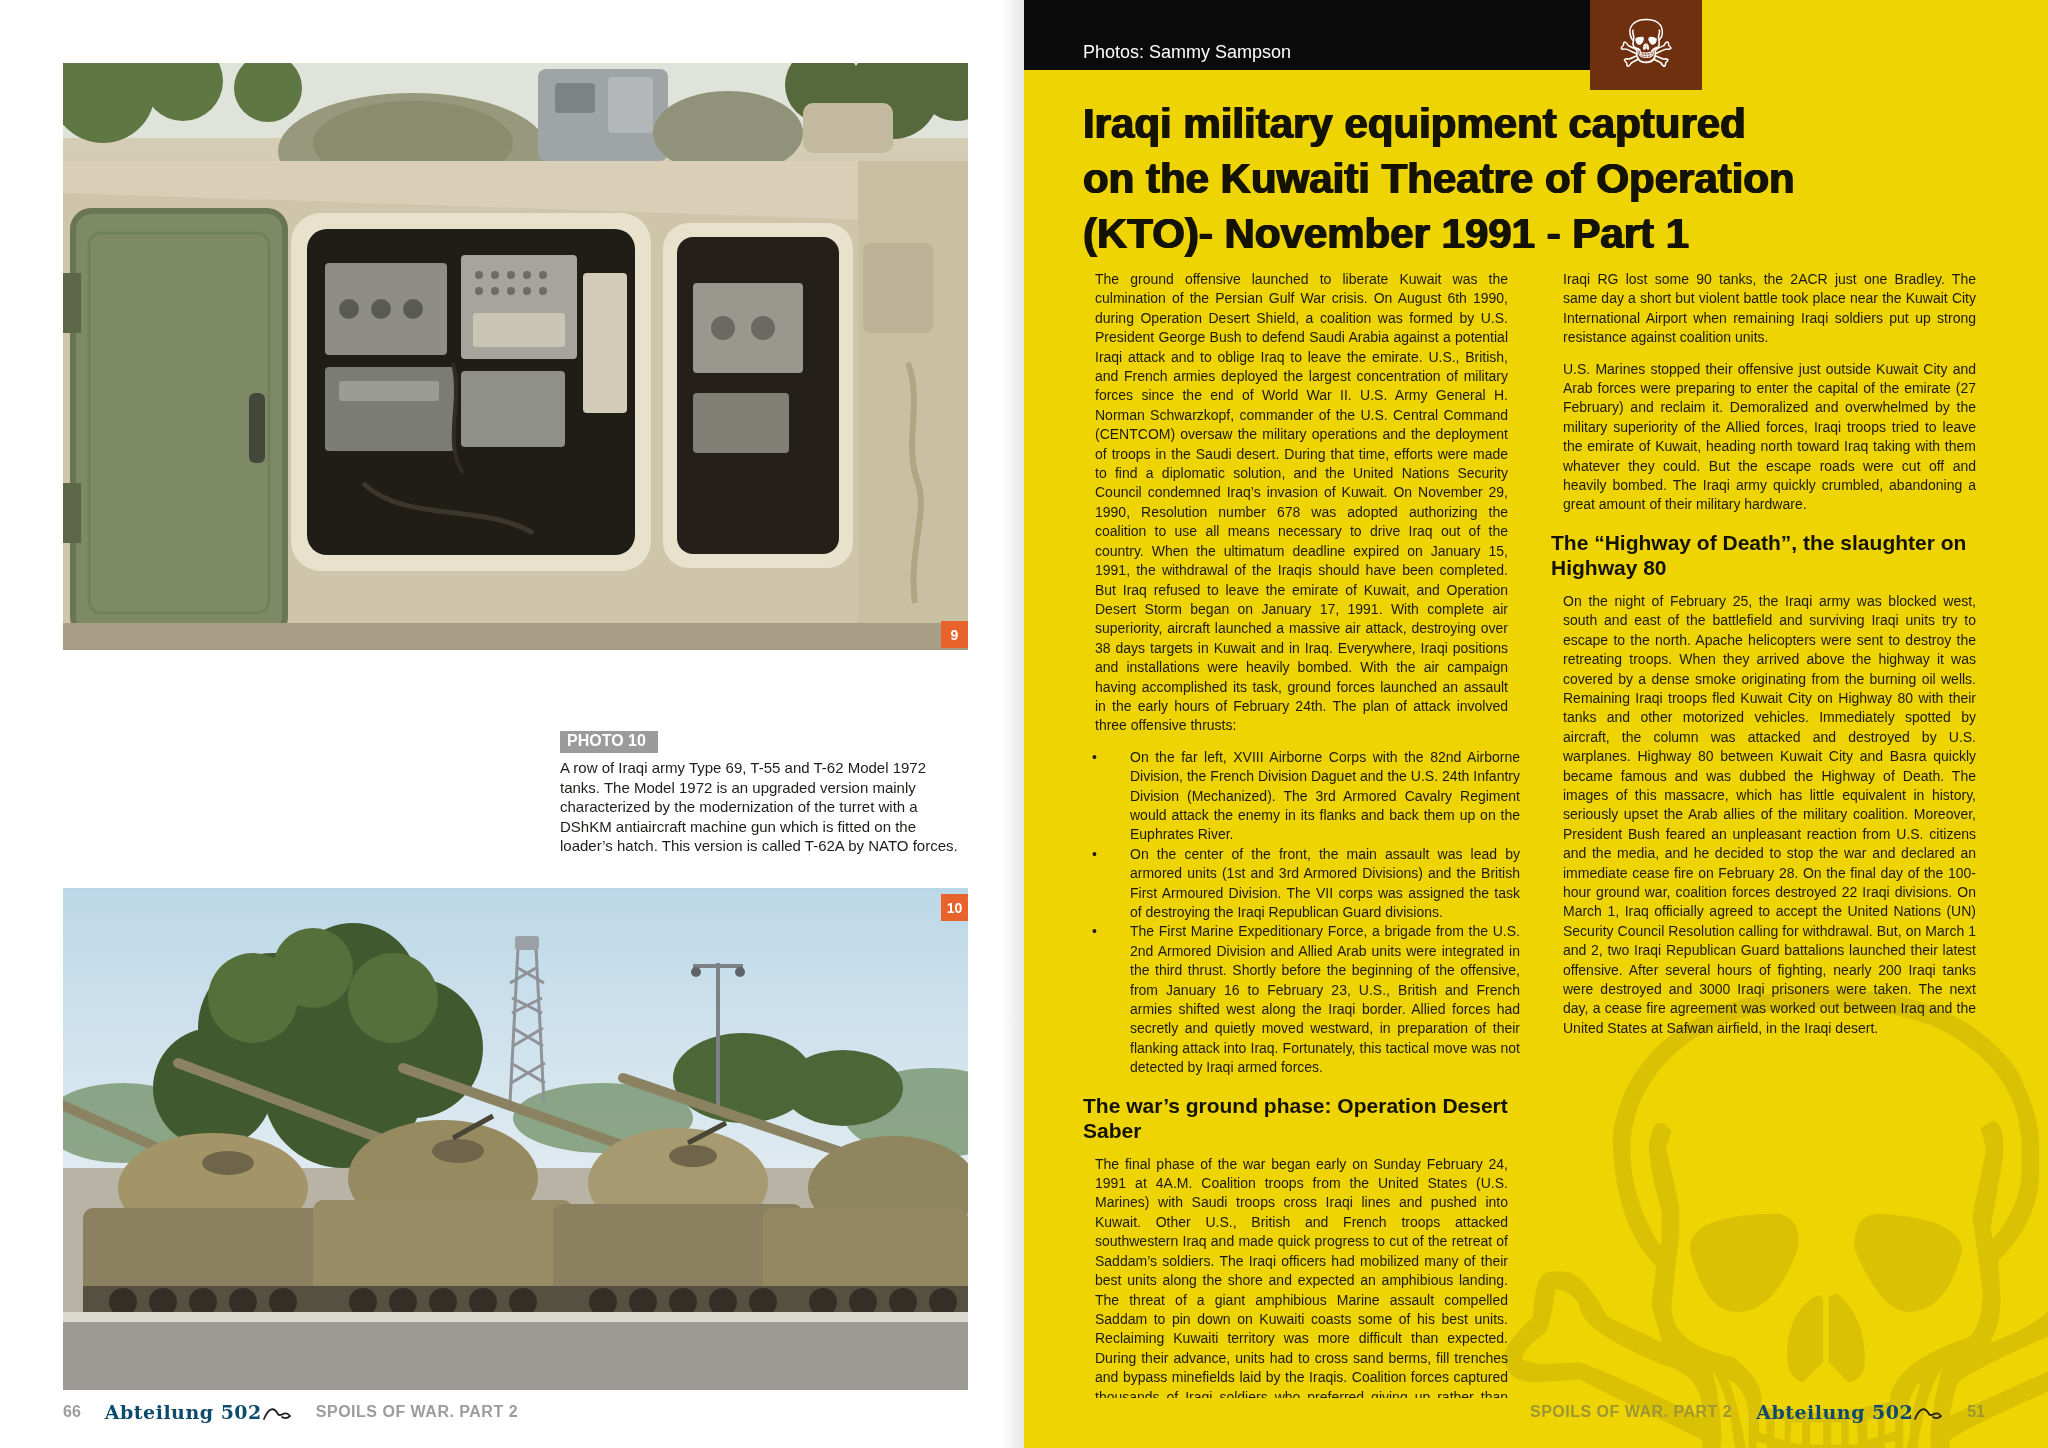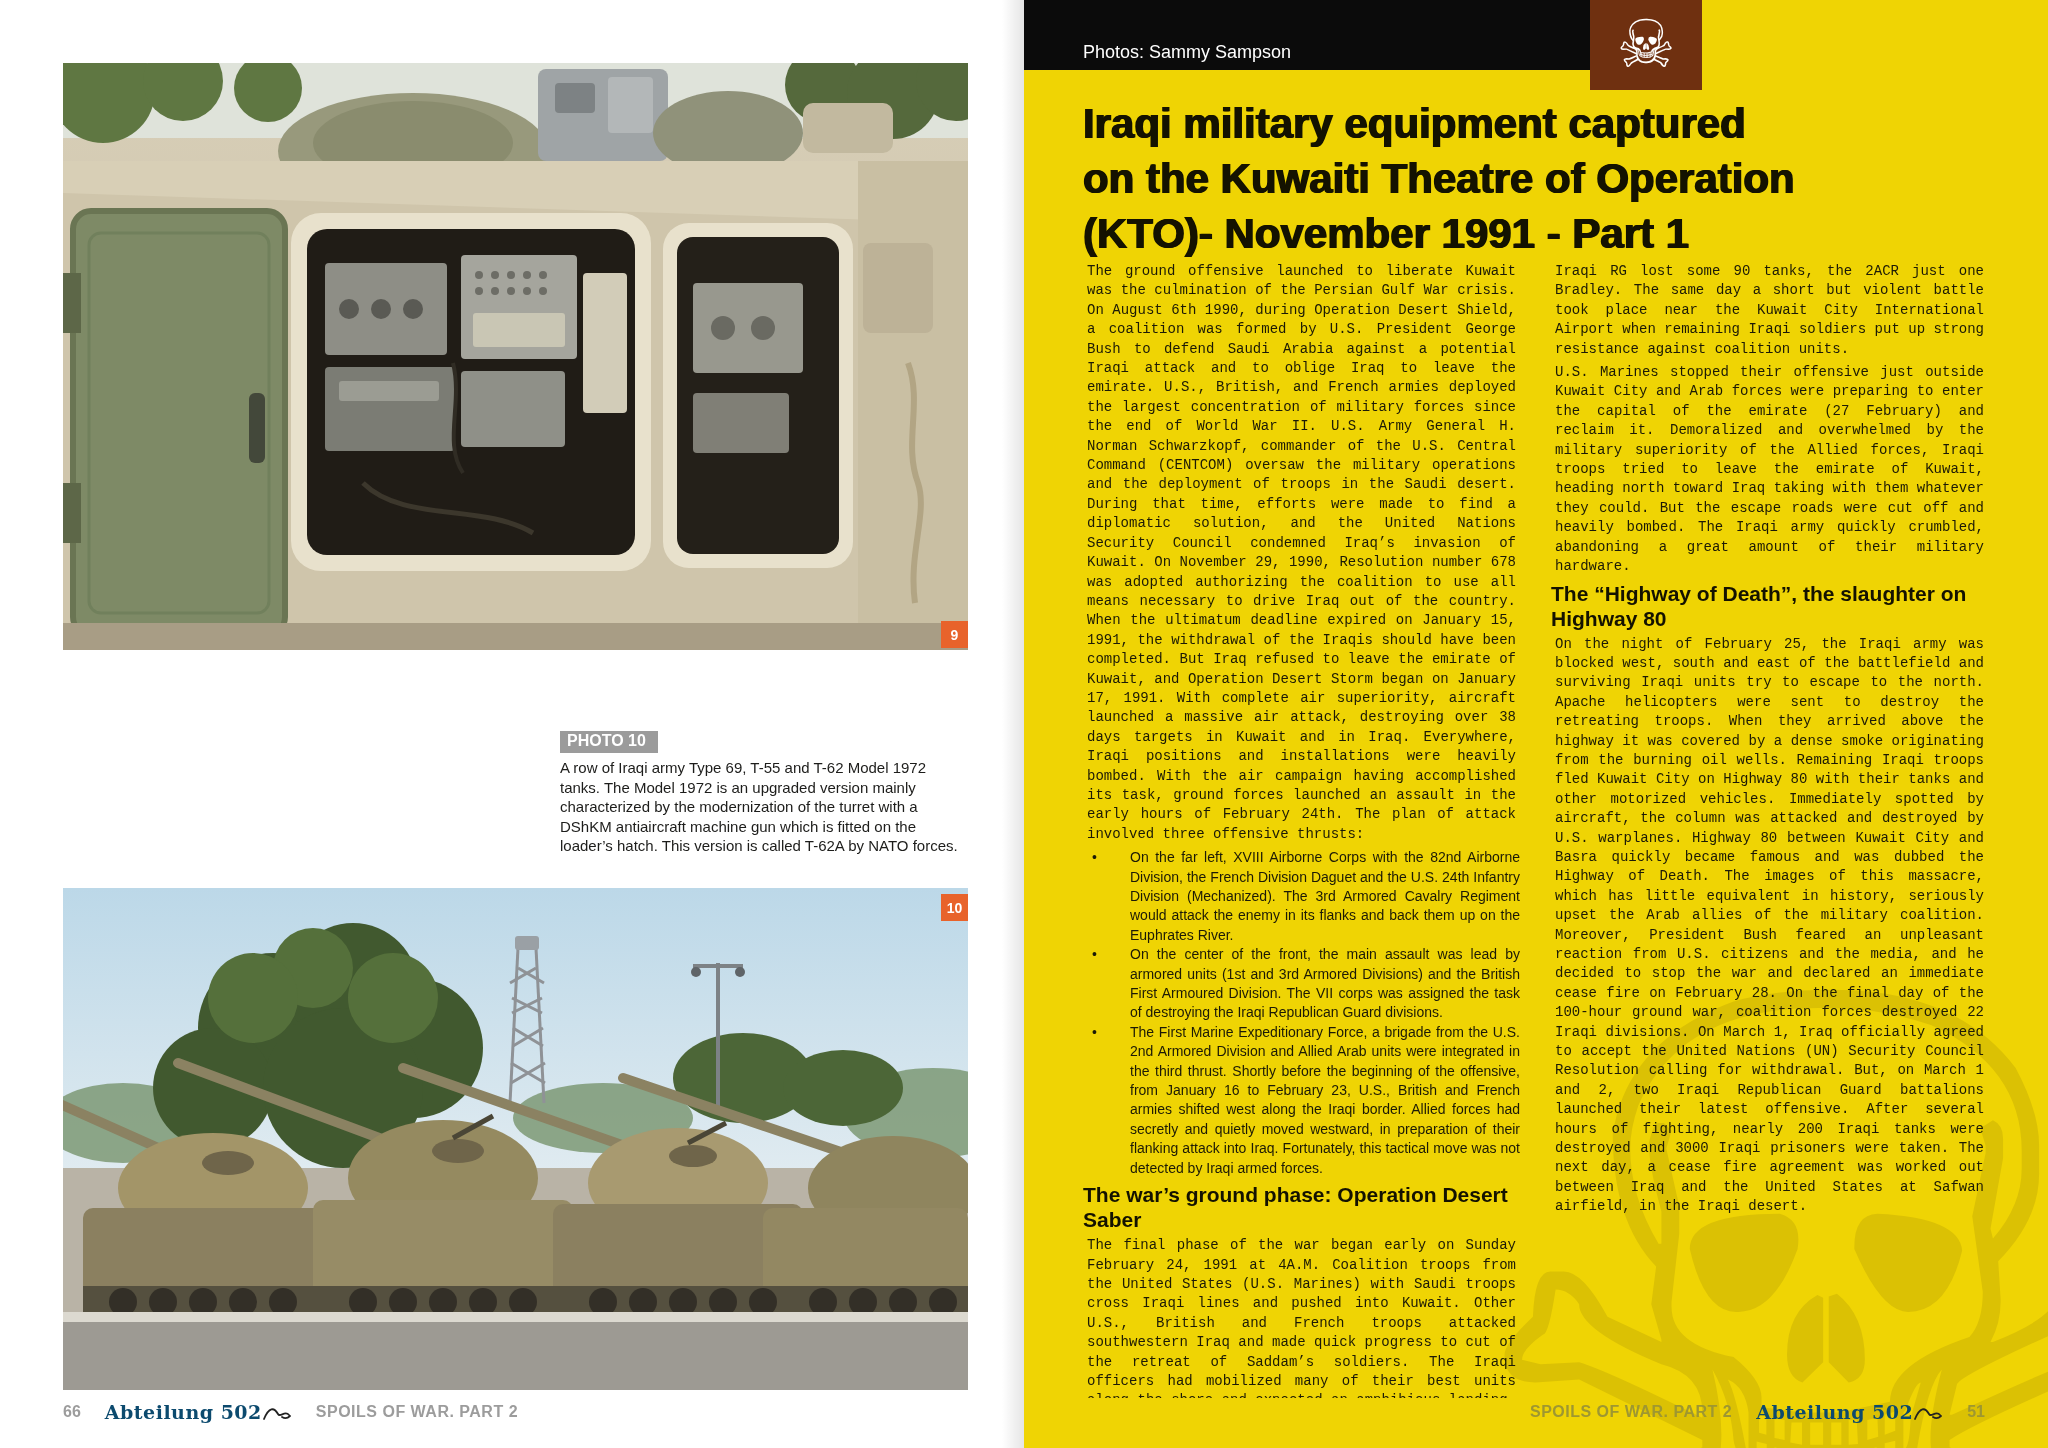--- a/index.html
+++ b/index.html
@@ -44,25 +44,25 @@
   .credit{position:absolute;left:59px;top:42px;color:#ffffff;font-size:18px;}
   .skull-box{position:absolute;left:566px;top:0;width:112px;height:90px;background:#6F3010;
     display:flex;align-items:center;justify-content:center;z-index:2;}
   .skull-box .skull{color:#ffffff;font-size:66px;line-height:1;font-family:"DejaVu Sans",sans-serif;}
   .article-title{position:absolute;left:59px;top:96px;width:860px;z-index:1;color:#141200;
     font-size:42px;font-weight:bold;line-height:55px;
     text-shadow:0.8px 0 0 currentColor,-0.8px 0 0 currentColor;}
   .columns{position:absolute;left:59px;top:258px;width:905px;height:1140px;display:flex;gap:31px;
     z-index:1;overflow:hidden;}
   .col{width:437px;font-size:14px;line-height:19.4px;text-align:justify;color:#1c1a06;}
-  .col p{margin:4px;font-family:Liberation Mono, monospace;}
+  .col p{margin:12px;}
   .bullet{position:relative;padding-left:47px;}
   .bullet::before{content:"\2022";position:absolute;left:9px;top:0;}
   .col .heading{font-size:21px;font-weight:bold;line-height:25px;text-align:left;
-    margin:4px 0 3px 0;color:#141200;}
+    margin:15px 0 3px 0;color:#141200;}
 </style>
 </head>
 <body>
 
 <div class="left-page">
 
   <div class="photo-frame photo1">
     <svg viewBox="0 0 905 587" width="905" height="587" aria-hidden="true">
       <defs>
         <linearGradient id="p1bg" x1="0" y1="0" x2="0" y2="1">

